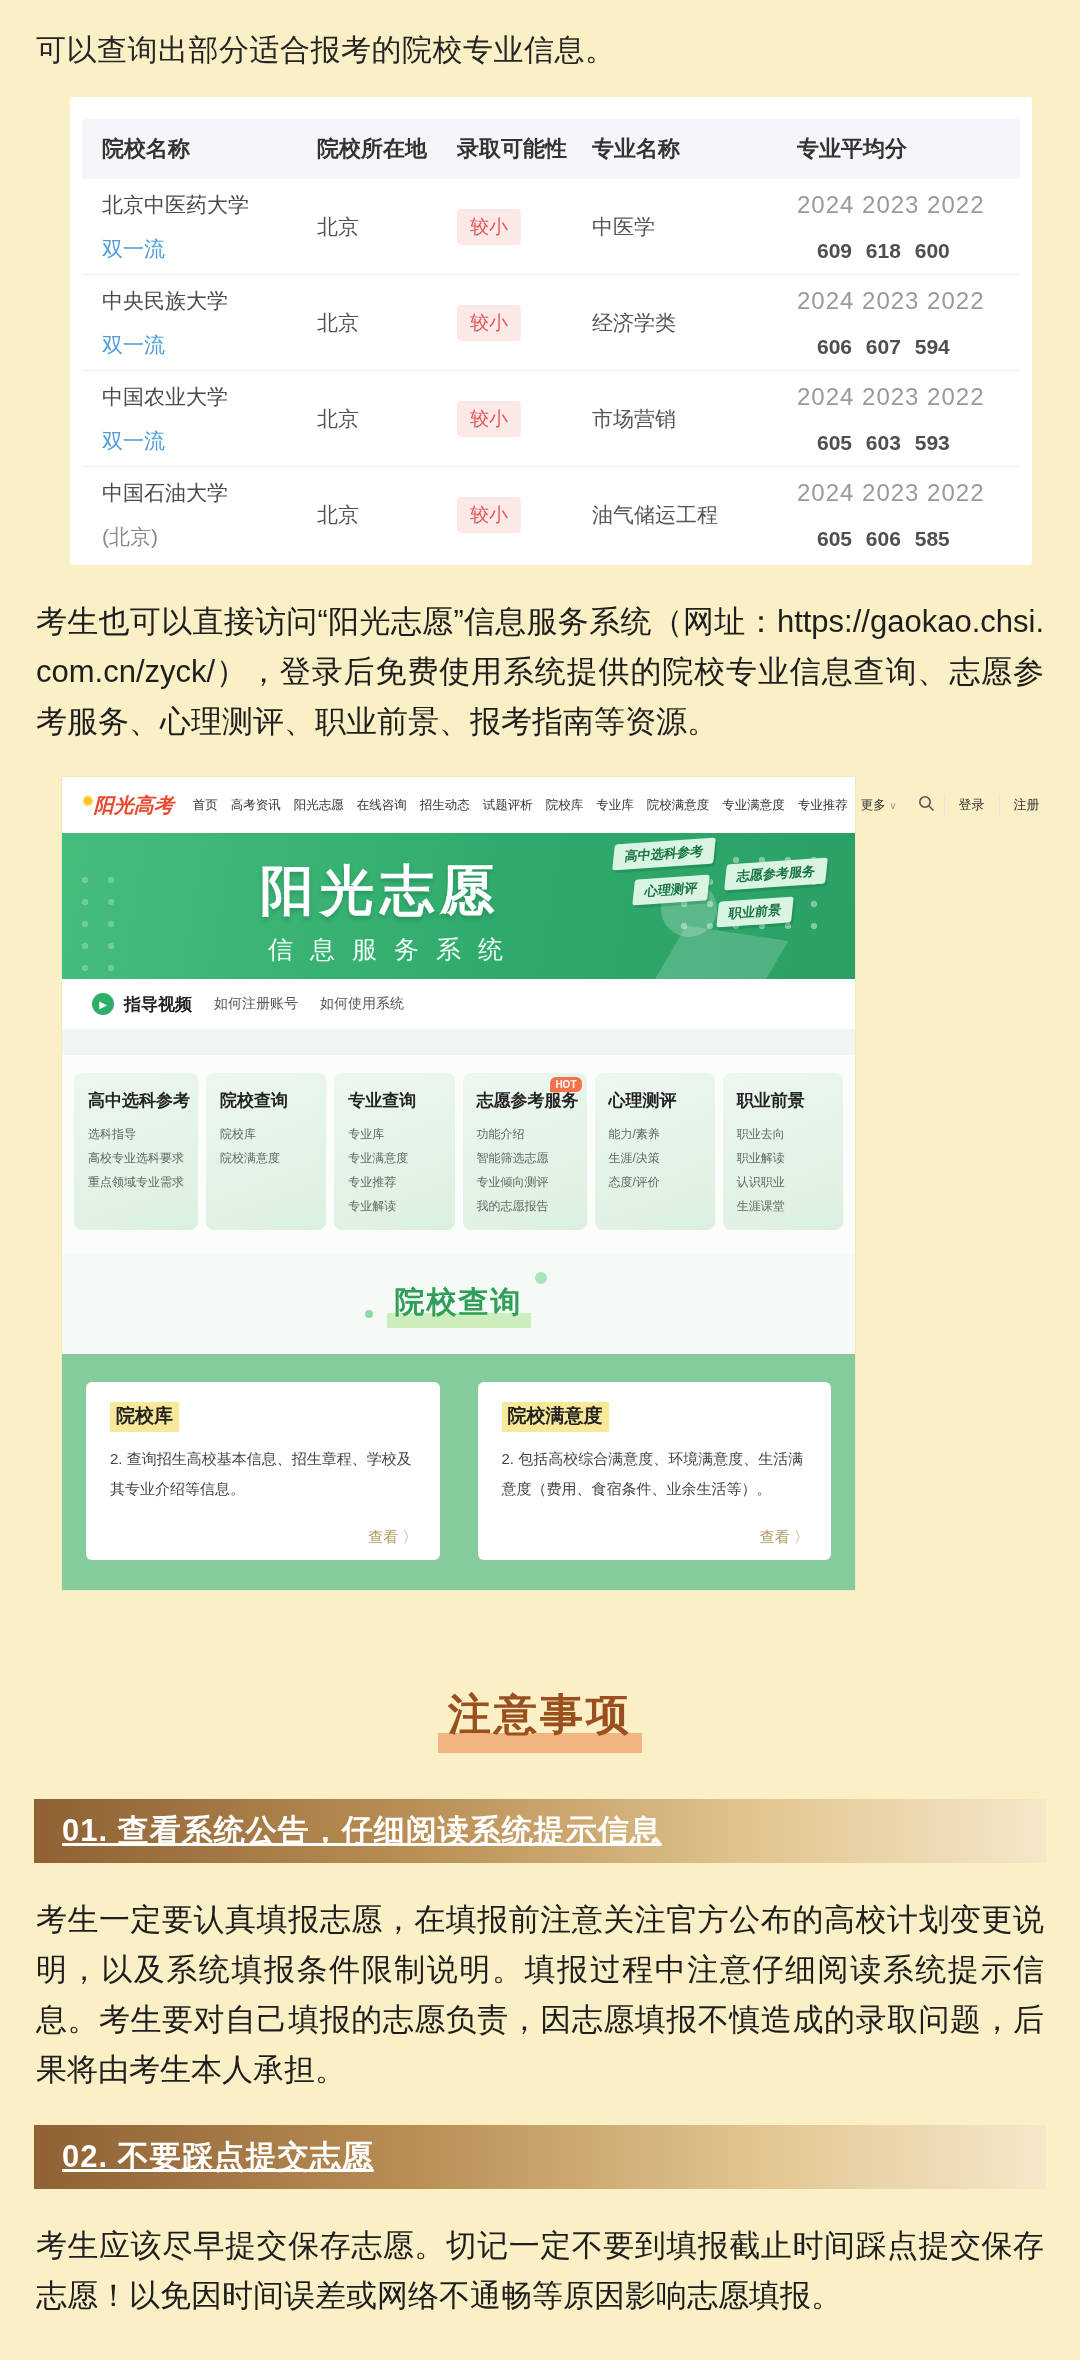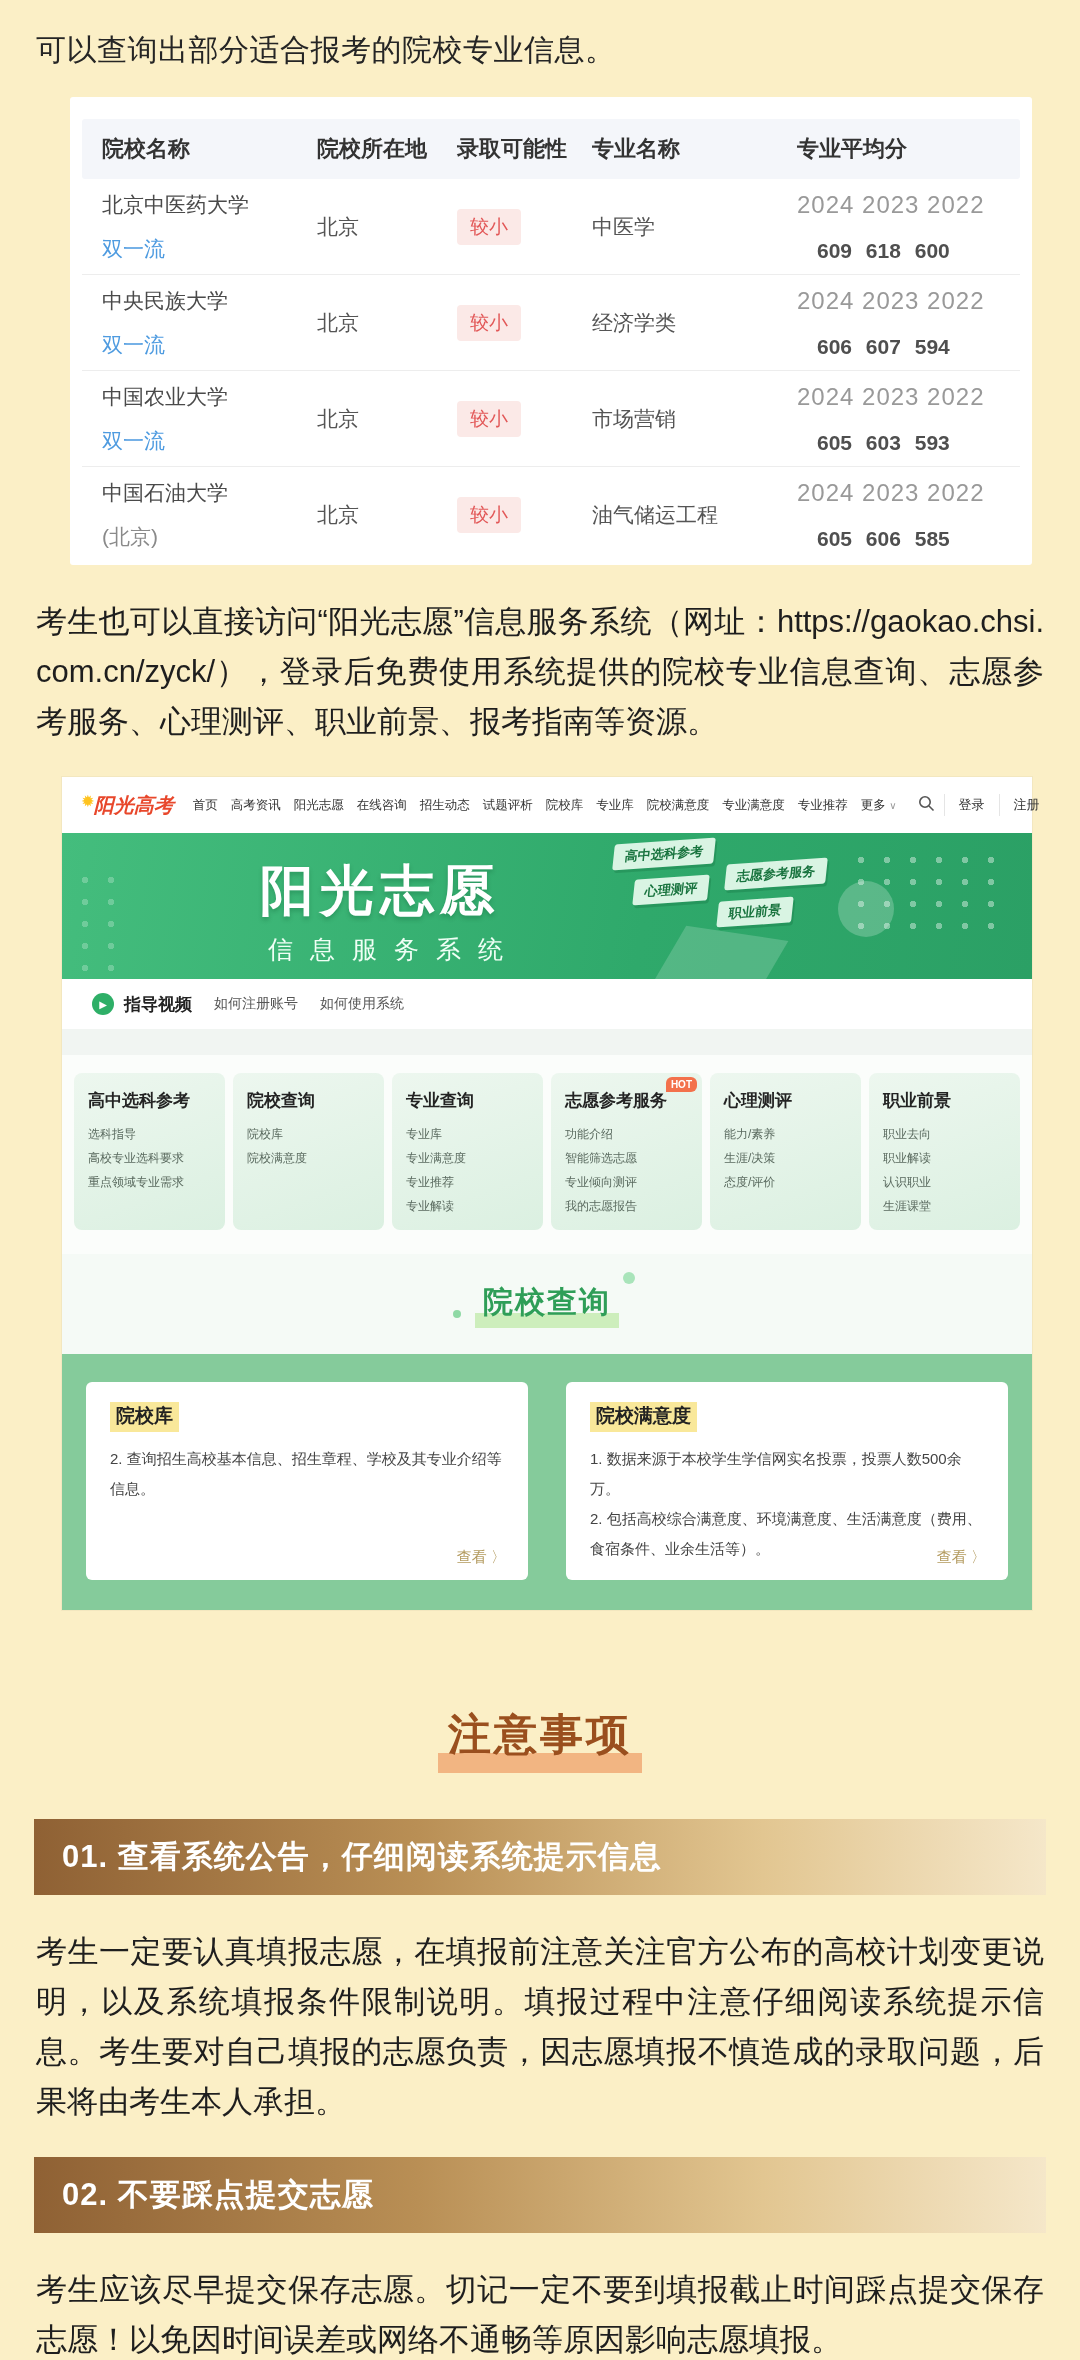--- a/index.html
+++ b/index.html
@@ -22,21 +22,21 @@
   .c-sub  { font-size:21px; color:#8A8A8A; }
   .c-city, .c-major { font-size:21px; color:#555; }
   .badge-small { display:inline-block; background:#FBE9E7; color:#E25757; font-size:19px; padding:5px 13px; border-radius:4px; }
   .c-years  { font-size:24px; color:#999; letter-spacing:1px; }
   .c-scores { font-size:21px; color:#4F4F4F; font-weight:bold; word-spacing:8px;margin-left:20px; }
 
   
   .para { margin:32px 36px 0; font-size:31px; line-height:50px; color:#1E1E1E; text-align:justify; word-break:break-all; }
 
   
-  .site { margin:30px 0 0 62px; width:970px; background:#fff; box-shadow:0 0 0 1px rgba(0,0,0,0.03); }
+  .site { margin:30px 0 0 62px; width:793px; background:#fff; box-shadow:0 0 0 1px rgba(0,0,0,0.03); }
   .site-nav { height:56px; display:flex; align-items:center; padding:0 20px; gap:13px; }
   .site-logo { font-size:20px; font-weight:bold; font-style:italic; color:#E8472B; position:relative; margin-right:6px; white-space:nowrap; }
   .site-logo .sun { color:#FFC31E; font-style:normal; font-size:14px; position:relative; top:-6px; }
   .nav-item { font-size:12.5px; color:#333; white-space:nowrap; cursor:pointer; }
   .nav-more { font-size:12.5px; color:#333; white-space:nowrap; cursor:pointer; }
   .nav-more .chev { color:#999; font-size:10px; }
   .nav-right { margin-left:auto; display:flex; align-items:center; gap:0; }
   .search-ic { width:34px; text-align:center; cursor:pointer; }
   .nav-auth { font-size:13px; color:#333; padding:2px 14px; border-left:1px solid #E5E5E5; cursor:pointer; white-space:nowrap; }
 
@@ -74,21 +74,21 @@
 
   .green-panel { background:#85CB9B; padding:28px 24px 30px; display:flex; gap:38px; }
   .q-card { flex:1; background:#fff; border-radius:6px; padding:20px 24px 16px; position:relative; min-height:178px; }
   .q-title { display:inline-block; font-size:19px; font-weight:800; color:#222; background:#F9E89A; padding:1px 6px 3px; margin-bottom:12px; }
   .q-line { font-size:15px; color:#444; line-height:30px; }
   .q-view { position:absolute; right:22px; bottom:13px; font-size:15px; color:#B39A5E; cursor:pointer; }
 
   
   .notice-title-wrap { text-align:center; margin-top:96px; }
   .notice-title { display:inline-block; font-size:43px; font-weight:900; color:#9A4F1E; letter-spacing:3px; background:linear-gradient(transparent 70%, #F2B582 70%); padding:0 10px 9px; }
-  .num-bar { margin:46px 34px 0; height:76px; background:linear-gradient(90deg,#8F6134 0%,#B98F55 38%,#E2C691 72%,#F5E7C9 100%); display:flex; align-items:center; padding-left:28px; color:#FFF; font-weight:800; font-size:31px; letter-spacing:1px; }
+  .num-bar { margin:46px 34px 0; height:64px; background:linear-gradient(90deg,#8F6134 0%,#B98F55 38%,#E2C691 72%,#F5E7C9 100%); display:flex; align-items:center; padding-left:28px; color:#FFF; font-weight:800; font-size:31px; letter-spacing:1px;text-decoration:underline; }
   .num-bar.second { margin-top:30px; }
 </style>
 </head>
 <body>
 
 <p class="intro">可以查询出部分适合报考的院校专业信息。</p>
 
 <div class="table-card">
   <div class="tgrid table-head">
     <span>院校名称</span>
@@ -257,21 +257,20 @@
   </div>
 
   <div class="green-panel">
     <div class="q-card">
       <span class="q-title">院校库</span>
       <div class="q-line">2. 查询招生高校基本信息、招生章程、学校及其专业介绍等信息。</div>
       <span class="q-view">查看 〉</span>
     </div>
     <div class="q-card">
       <span class="q-title">院校满意度</span>
-      <div class="q-line">1. 数据来源于本校学生学信网实名投票，投票人数500余万。</div>
       <div class="q-line">2. 包括高校综合满意度、环境满意度、生活满意度（费用、食宿条件、业余生活等）。</div>
       <span class="q-view">查看 〉</span>
     </div>
   </div>
 </div>
 
 <div class="notice-title-wrap">
   <span class="notice-title">注意事项</span>
 </div>
 

